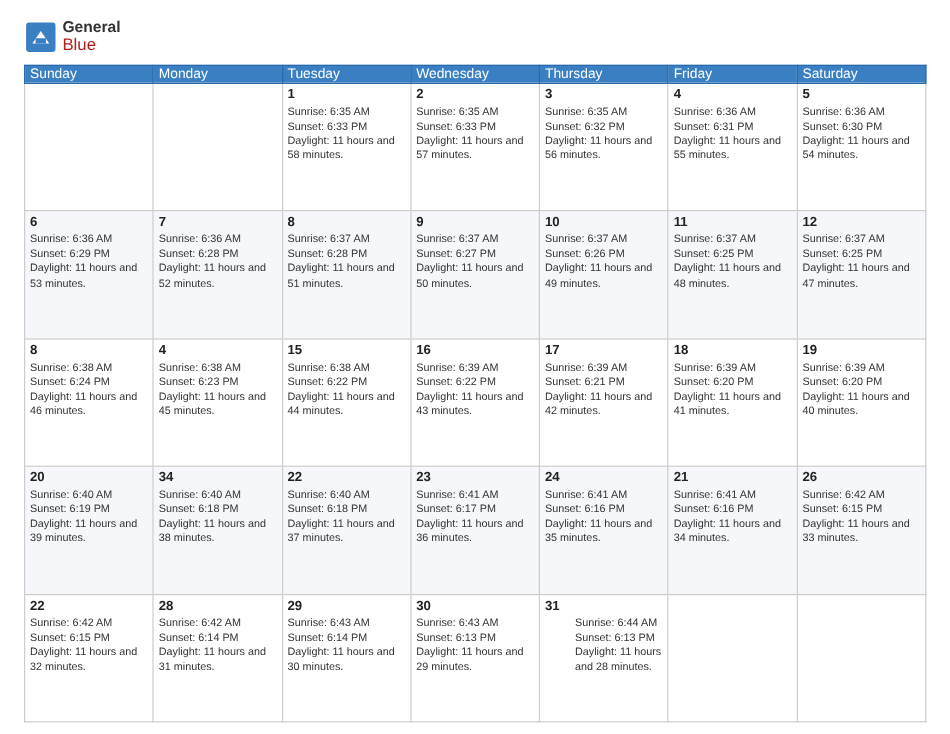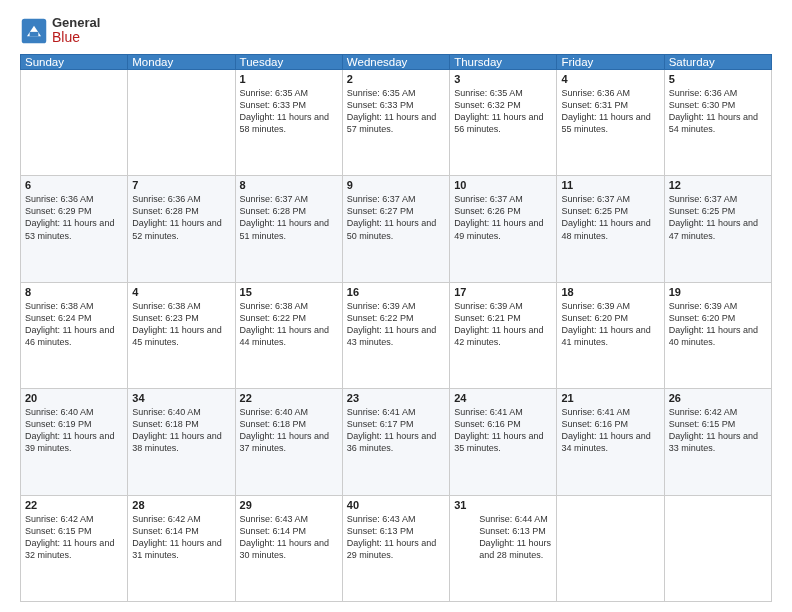--- a/index.html
+++ b/index.html
@@ -313,21 +313,21 @@
 Sunset: 6:14 PM
 Daylight: 11 hours and 31 minutes.</div>
           </td>
           <td>
             <span class="day-num">29</span>
             <div class="cell-text" style="white-space: pre-line;">Sunrise: 6:43 AM
 Sunset: 6:14 PM
 Daylight: 11 hours and 30 minutes.</div>
           </td>
           <td>
-            <span class="day-num">40</span>
+            <span class="day-num">30</span>
             <div class="cell-text" style="white-space: pre-line;">Sunrise: 6:43 AM
 Sunset: 6:13 PM
 Daylight: 11 hours and 29 minutes.</div>
           </td>
           <td>
             <span class="day-num">31</span>
             <div class="cell-text" style="white-space: pre-line; margin-left: 25px;">Sunrise: 6:44 AM
 Sunset: 6:13 PM
 Daylight: 11 hours and 28 minutes.</div>
           </td>

